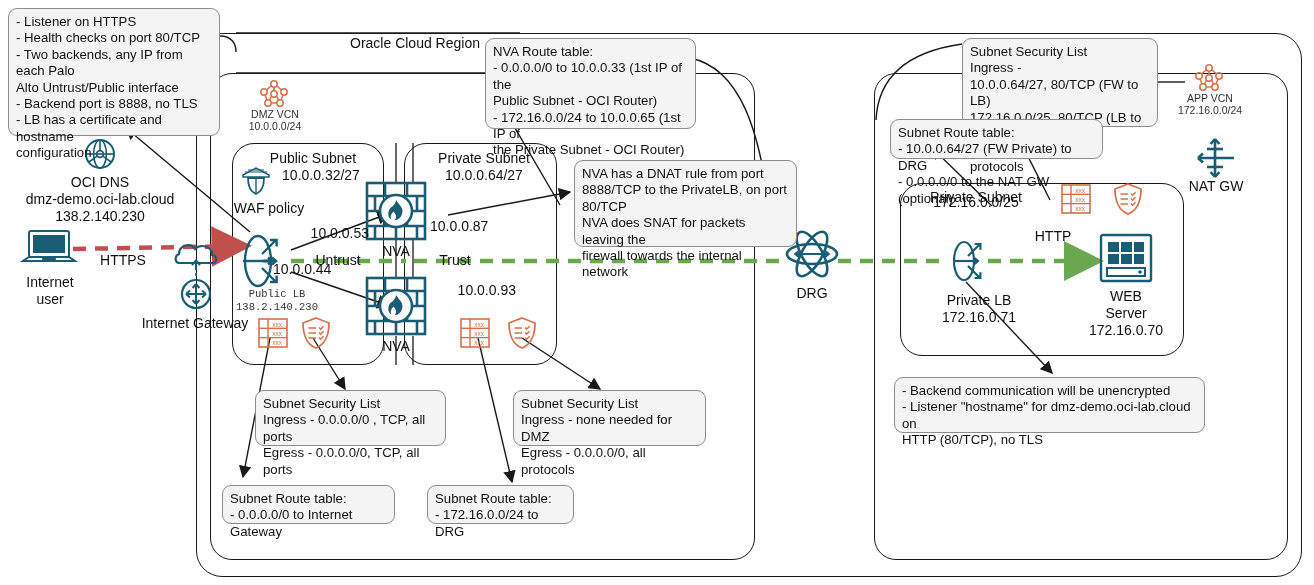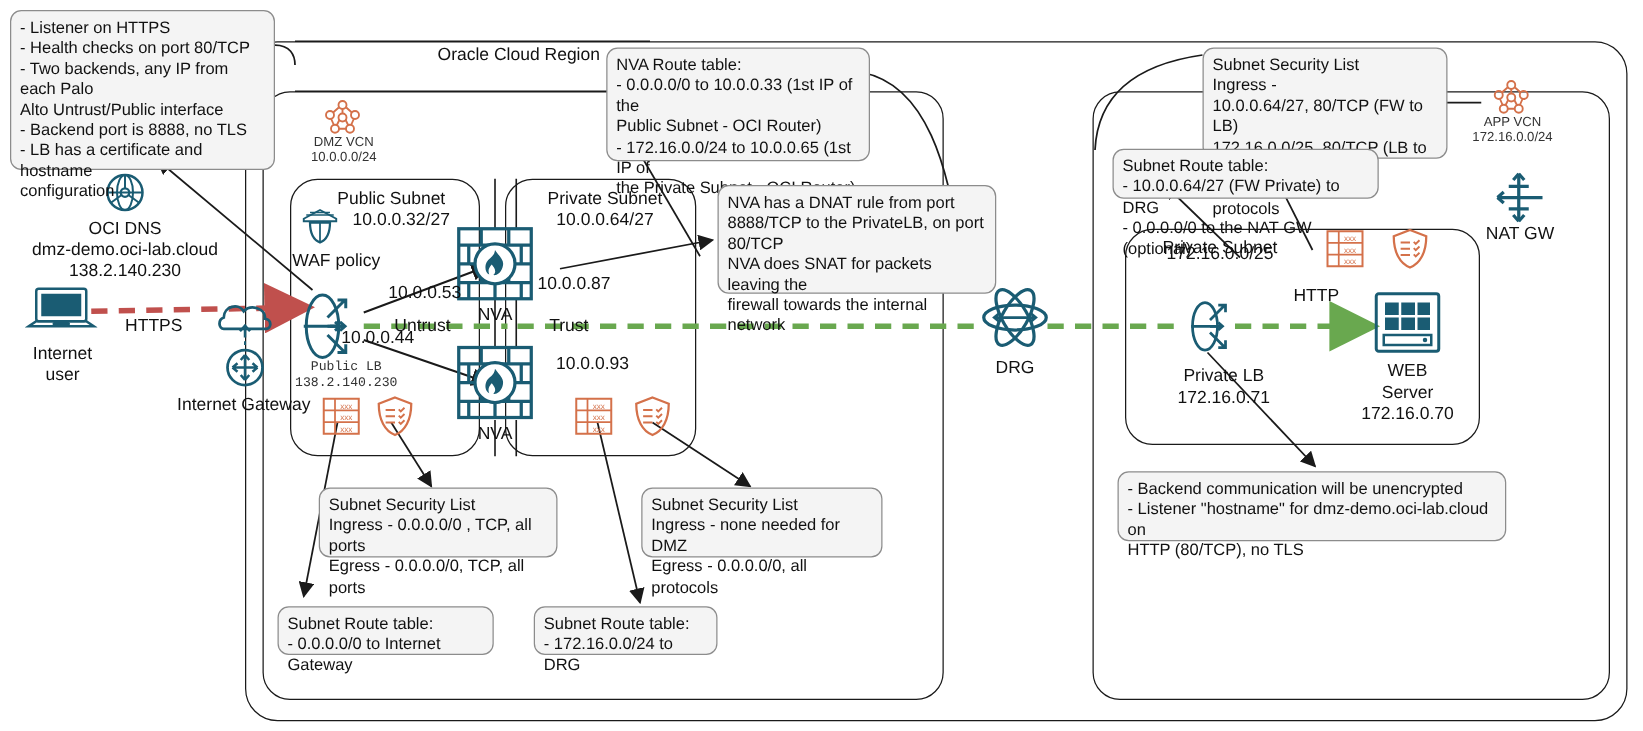--- a/index.html
+++ b/index.html
@@ -281,21 +281,21 @@
       <line x1="42" y1="30" x2="42" y2="45" stroke="#1a5c73" stroke-width="2.6"></line>
       <line x1="10" y1="45" x2="10" y2="58" stroke="#1a5c73" stroke-width="2.6"></line>
       <line x1="31" y1="45" x2="31" y2="58" stroke="#1a5c73" stroke-width="2.6"></line>
       <line x1="52" y1="45" x2="52" y2="58" stroke="#1a5c73" stroke-width="2.6"></line>
       <circle cx="31" cy="30" r="16" fill="#fff" stroke="#1a5c73" stroke-width="2.6"></circle>
       <path d="M31 19 C35 25 39 27 37 33 C35.6 37.6 32 39.6 29.6 39 C33 36 30 32.6 28.4 30.6
                C26.4 33 25 35 26.4 38.6 C23 37 22.6 32 24.4 28.6 C26 25.6 30.6 24.4 31 19 Z" fill="#1a5c73"></path>
     </svg>
   </div>
   <div class="lbl" style="left:273px;top:261px;width:96px;text-align:left;">10.0.0.44</div>
-  <div class="lbl" style="left:432px;top:282px;width:84px;text-align:center;">10.0.0.93</div>
+  <div class="lbl" style="left:432px;top:282px;width:84px;text-align:right;">10.0.0.93</div>
   <div class="lbl" style="left:374px;top:338px;width:44px;">NVA</div>
 
   <div class="ico" style="left:459px;top:316px;">
     <svg width="32" height="34" viewBox="0 0 32 34">
       <rect x="2" y="3" width="28" height="28" fill="none" stroke="#d4714a" stroke-width="1.6"></rect>
       <line x1="2" y1="12.3" x2="30" y2="12.3" stroke="#d4714a" stroke-width="1.4"></line>
       <line x1="2" y1="21.6" x2="30" y2="21.6" stroke="#d4714a" stroke-width="1.4"></line>
       <line x1="11" y1="3" x2="11" y2="31" stroke="#d4714a" stroke-width="1.4"></line>
       <text x="20" y="11" font-size="6.5" fill="#d4714a" text-anchor="middle" font-family="Liberation Sans, sans-serif">xxx</text>
       <text x="20" y="20" font-size="6.5" fill="#d4714a" text-anchor="middle" font-family="Liberation Sans, sans-serif">xxx</text>
@@ -397,21 +397,21 @@
 - Backend port is 8888, no TLS
 - LB has a certificate and hostname
 configuration</div>
 
   <div class="note" style="left:485px;top:38px;width:211px;height:91px;">NVA Route table:
 - 0.0.0.0/0 to 10.0.0.33 (1st IP of the
 Public Subnet - OCI Router)
 - 172.16.0.0/24 to 10.0.0.65 (1st IP of
 the Private Subnet - OCI Router)</div>
 
-  <div class="note" style="left:574px;top:148px;width:223px;height:87px;">NVA has a DNAT rule from port
+  <div class="note" style="left:574px;top:160px;width:223px;height:87px;">NVA has a DNAT rule from port
 8888/TCP to the PrivateLB, on port
 80/TCP
 NVA does SNAT for packets leaving the
 firewall towards the internal network</div>
 
   <div class="note" style="left:962px;top:38px;width:196px;height:89px;">Subnet Security List
 Ingress -
 10.0.0.64/27, 80/TCP (FW to LB)
 172.16.0.0/25, 80/TCP (LB to VM)
 Egress - 0.0.0.0/0, all protocols</div>

